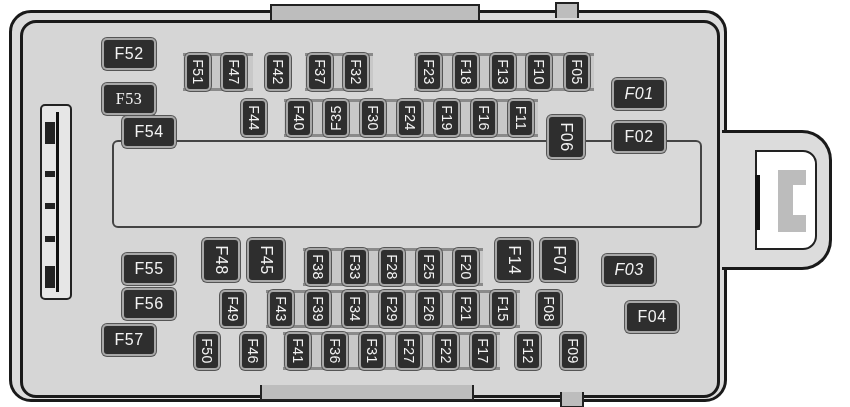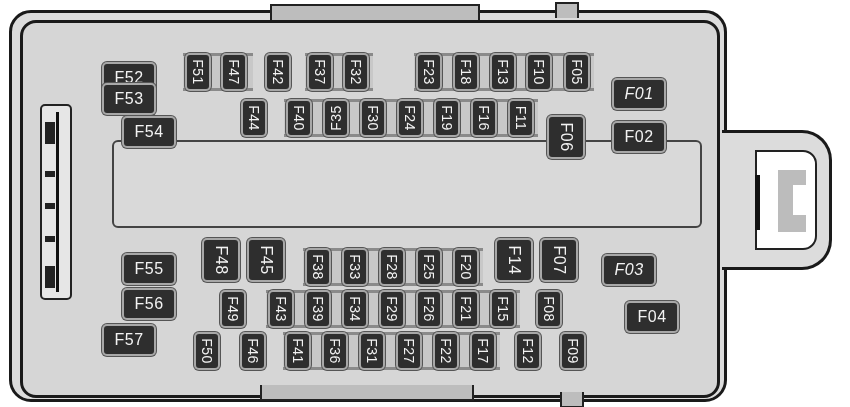--- a/index.html
+++ b/index.html
@@ -54,24 +54,24 @@
 <div class="channel"></div>
 
 <div class="strip" style="left:183px;top:53px;width:70px;"></div>
 <div class="strip" style="left:305px;top:53px;width:68px;"></div>
 <div class="strip" style="left:414px;top:53px;width:180px;"></div>
 <div class="strip" style="left:284px;top:99px;width:254px;"></div>
 <div class="strip" style="left:303px;top:248px;width:180px;"></div>
 <div class="strip" style="left:266px;top:290px;width:254px;"></div>
 <div class="strip" style="left:283px;top:332px;width:217px;"></div>
 
-<div class="fuse h" style="left:104px;top:64px;align-items:center;">
+<div class="fuse h" style="left:104px;top:40px;align-items:center;">
     <span class="lbl">F52</span>
   </div>
-<div class="fuse h" style="left:104px;top:85px;">
+<div class="fuse h" style="left:104px;top:85px;font-family:Liberation Serif, serif;">
     <span class="lbl">F53</span>
   </div>
 <div class="fuse h" style="left:124px;top:118px;">
     <span class="lbl">F54</span>
   </div>
 <div class="fuse h" style="left:124px;top:255px;">
     <span class="lbl">F55</span>
   </div>
 <div class="fuse h" style="left:124px;top:290px;justify-content:center;">
     <span class="lbl">F56</span>

